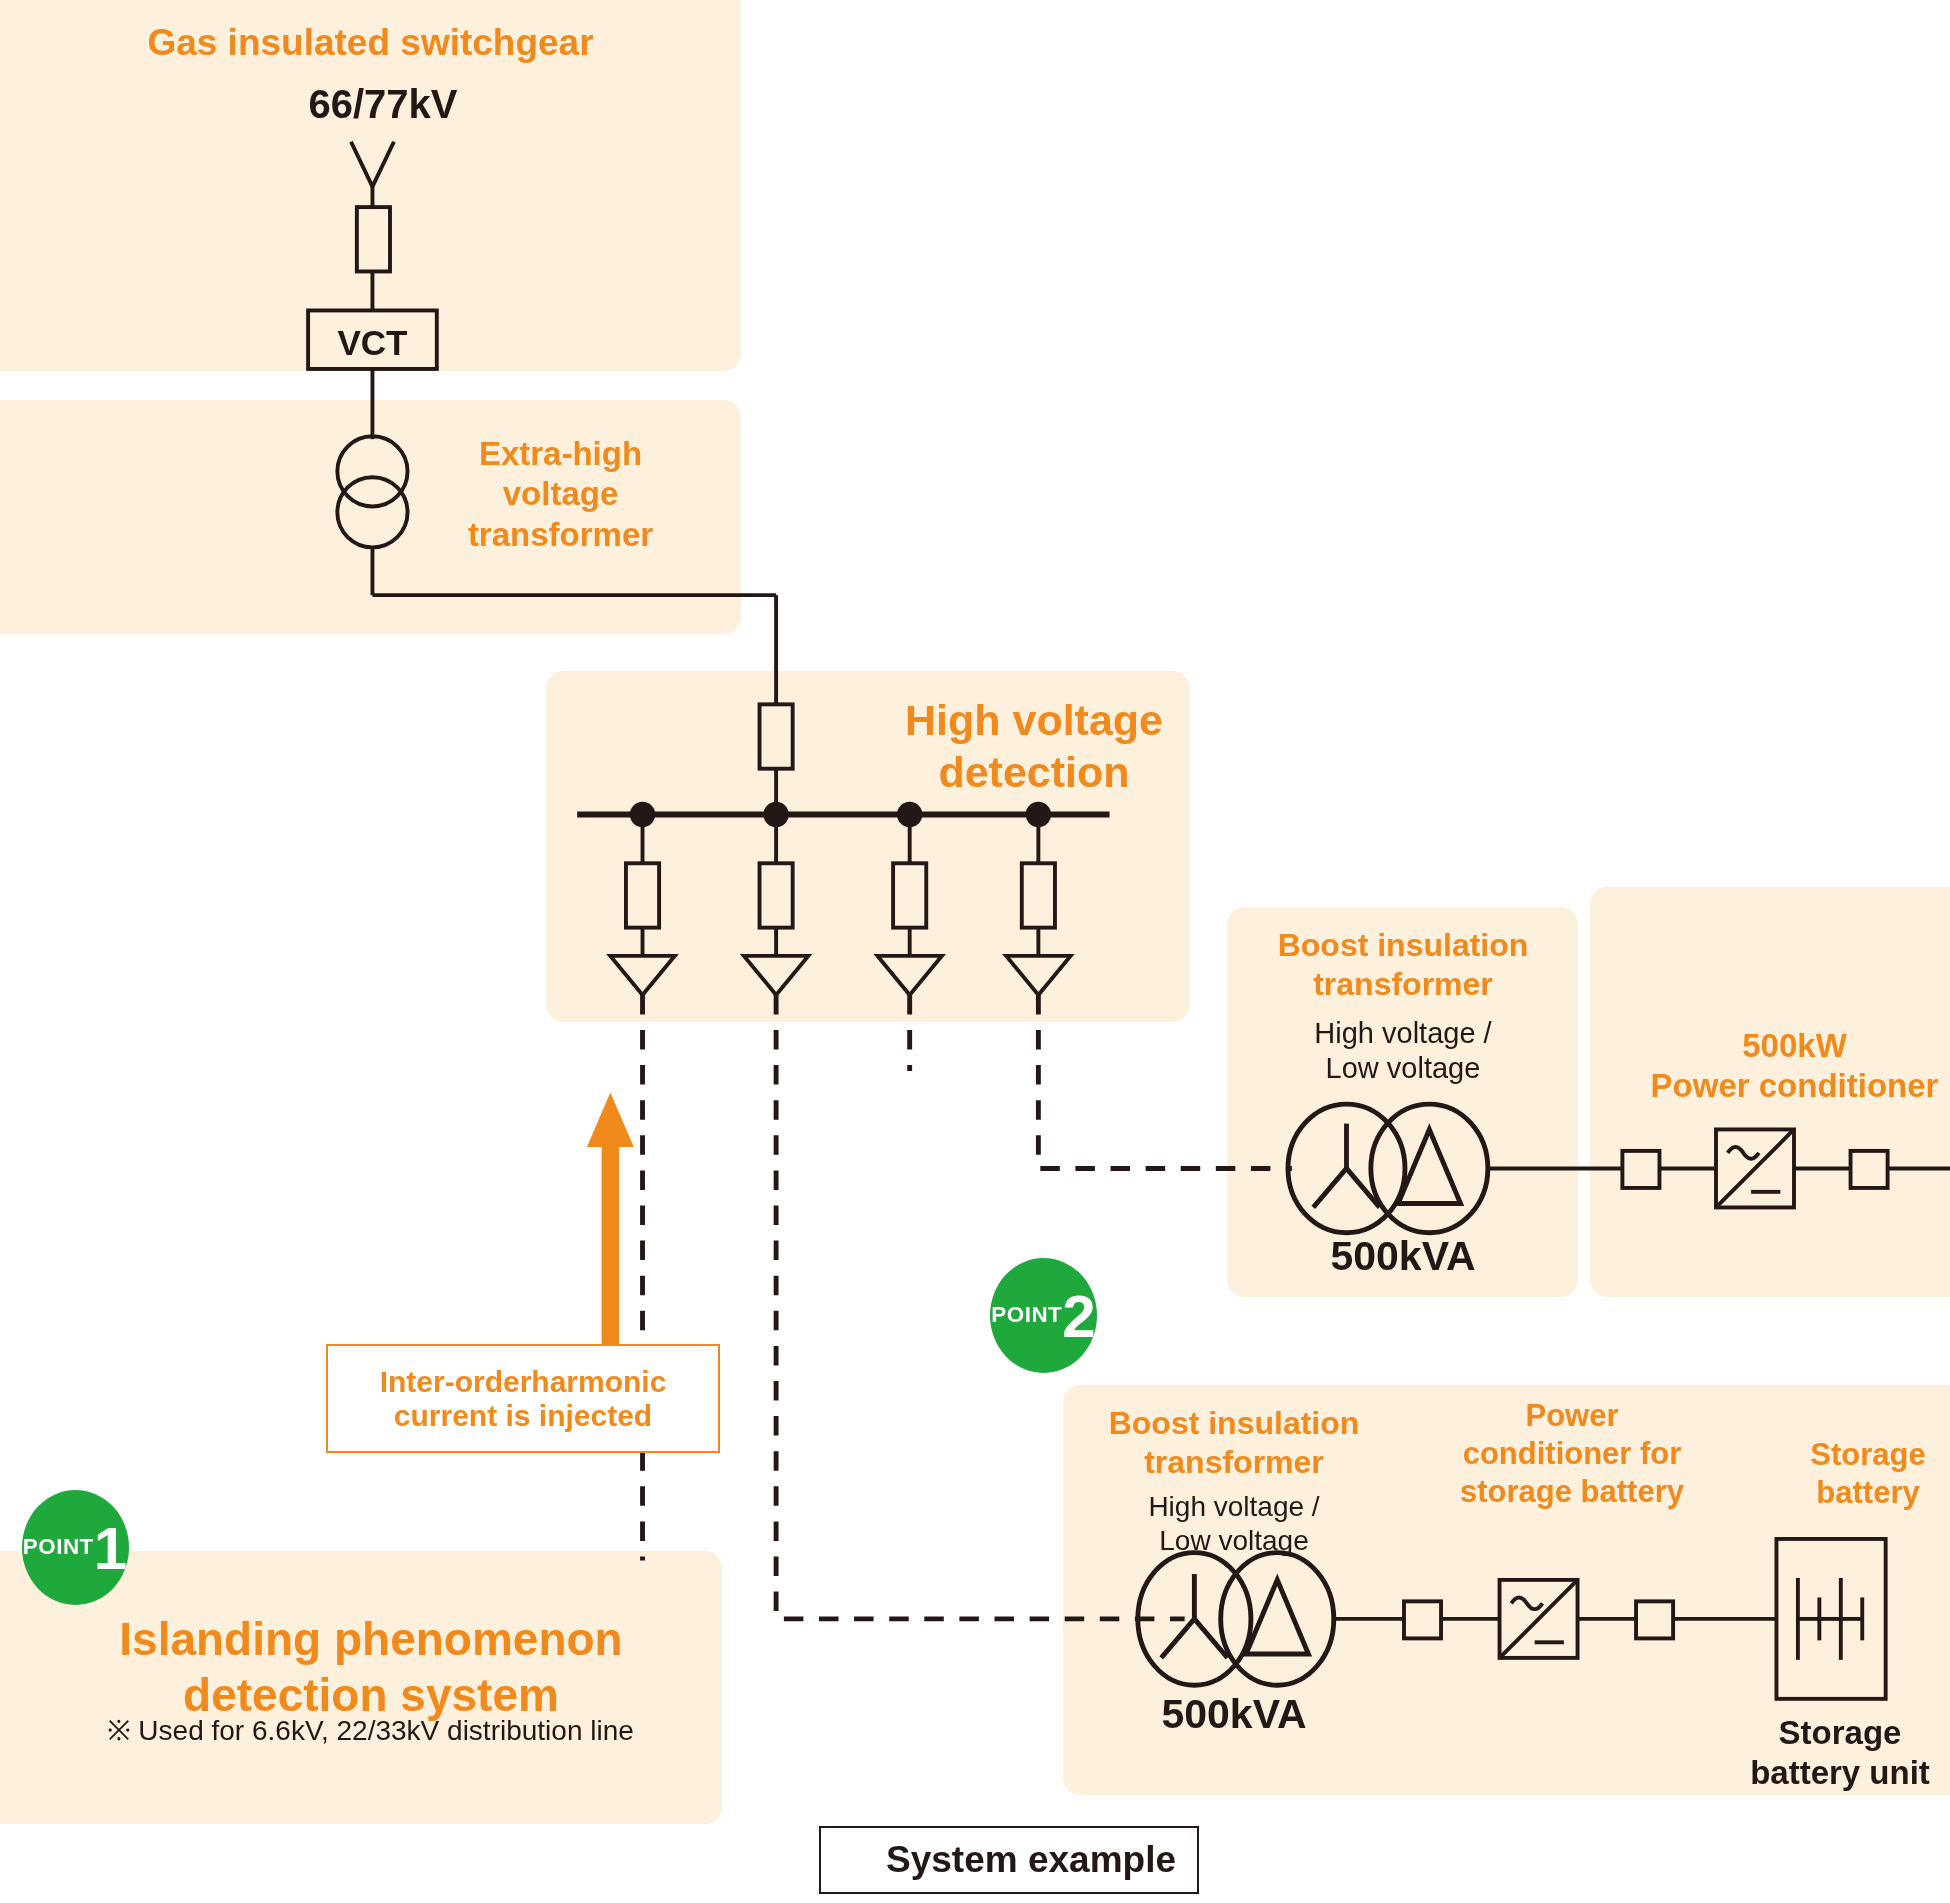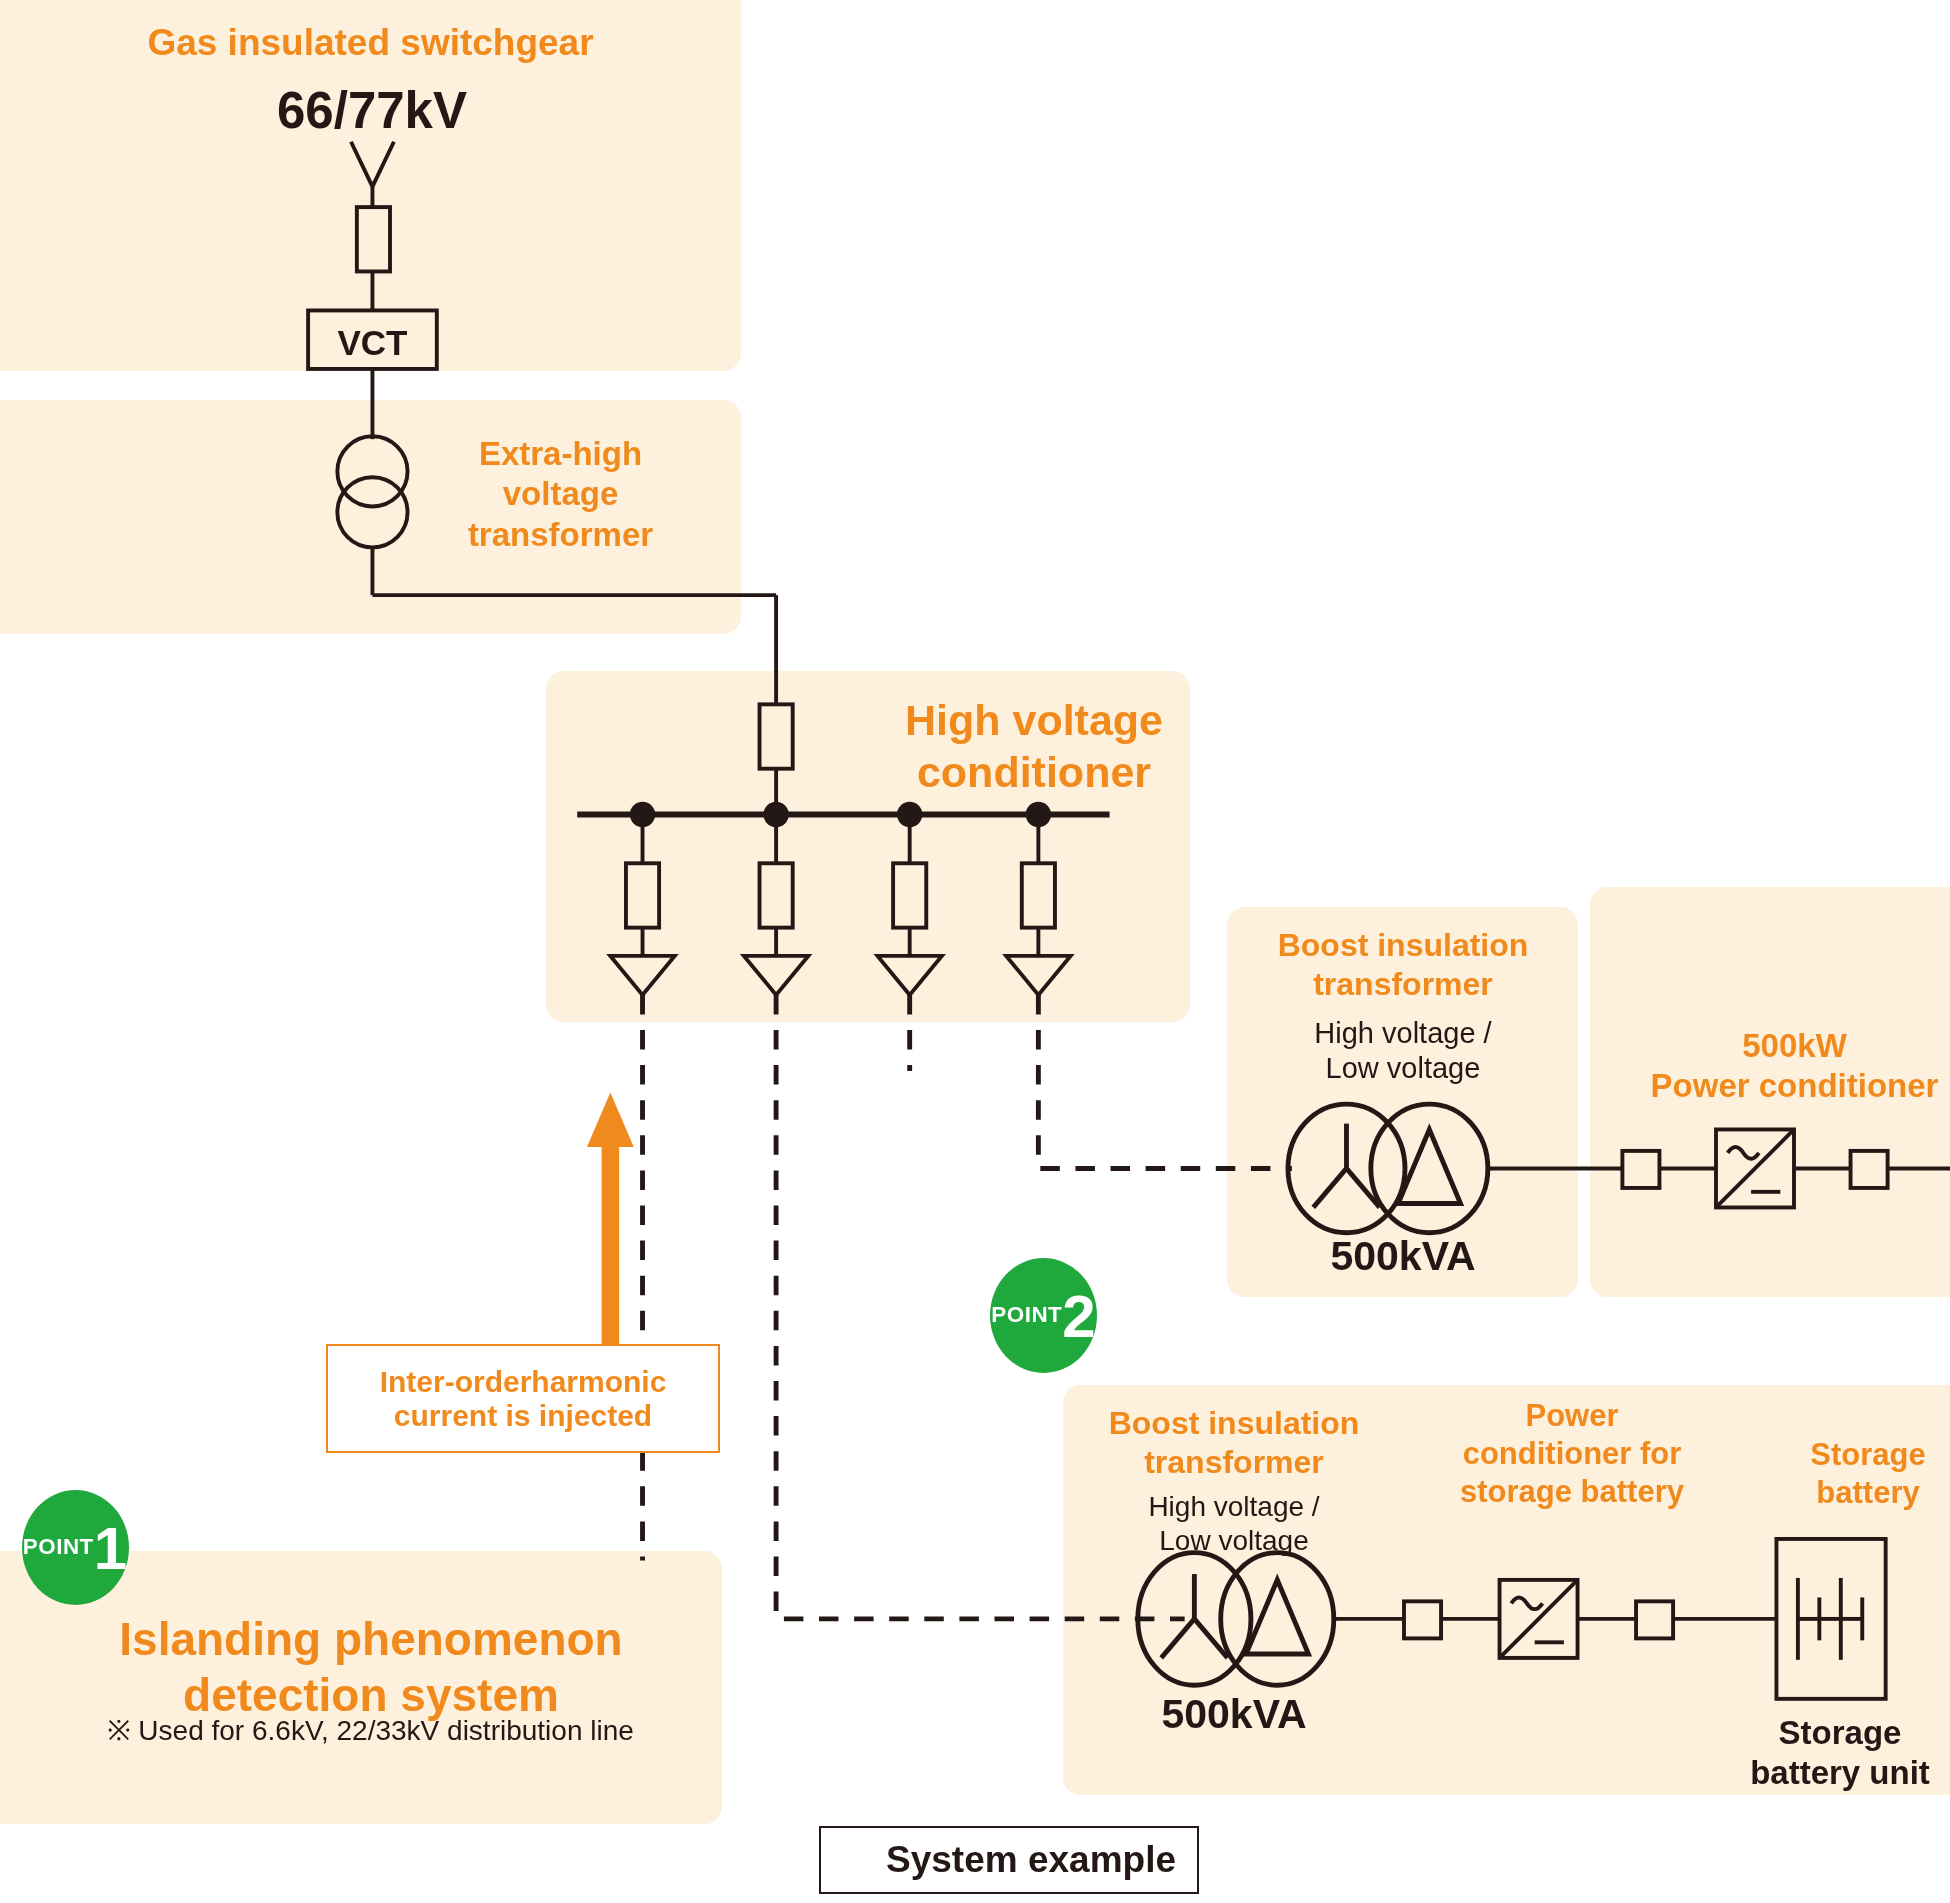--- a/index.html
+++ b/index.html
@@ -184,32 +184,32 @@
         <line x1="1844" y1="1660" x2="1866" y2="1660"></line>
         <line x1="1888" y1="1618" x2="1888" y2="1702"></line>
         <line x1="1866" y1="1660" x2="1888" y2="1660"></line>
         <line x1="1910" y1="1638" x2="1910" y2="1682"></line>
         <line x1="1888" y1="1660" x2="1910" y2="1660"></line>
       </g>
     </g>
   </svg>
 
   <div class="t orange ctr" style="left:78px;top:19.5px;width:585px;font-size:37px;">Gas insulated switchgear</div>
-  <div class="t dark ctr" style="left:177px;top:80px;width:390px;font-size:51px;">66/77kV</div>
+  <div class="t dark ctr" style="left:188px;top:80px;width:390px;font-size:40px;">66/77kV</div>
   <div class="t dark ctr" style="left:308px;top:322px;width:129px;font-size:35px;">VCT</div>
 
   <div class="t orange ctr" style="left:419px;top:434px;width:283px;font-size:33px;">
     <div>Extra-high</div>
     <div>voltage</div>
     <div>transformer</div>
   </div>
 
   <div class="t orange ctr" style="left:878px;top:694px;width:312px;font-size:43px;">
     <div>High voltage</div>
-    <div>conditioner</div>
+    <div>detection</div>
   </div>
 
   <div class="t orange ctr" style="left:1237px;top:926px;width:332px;font-size:32px;">
     <div>Boost insulation</div>
     <div>transformer</div>
   </div>
   <div class="t plain ctr" style="left:1237px;top:1016px;width:332px;font-size:29px;">
     <div>High voltage /</div>
     <div>Low voltage</div>
   </div>

